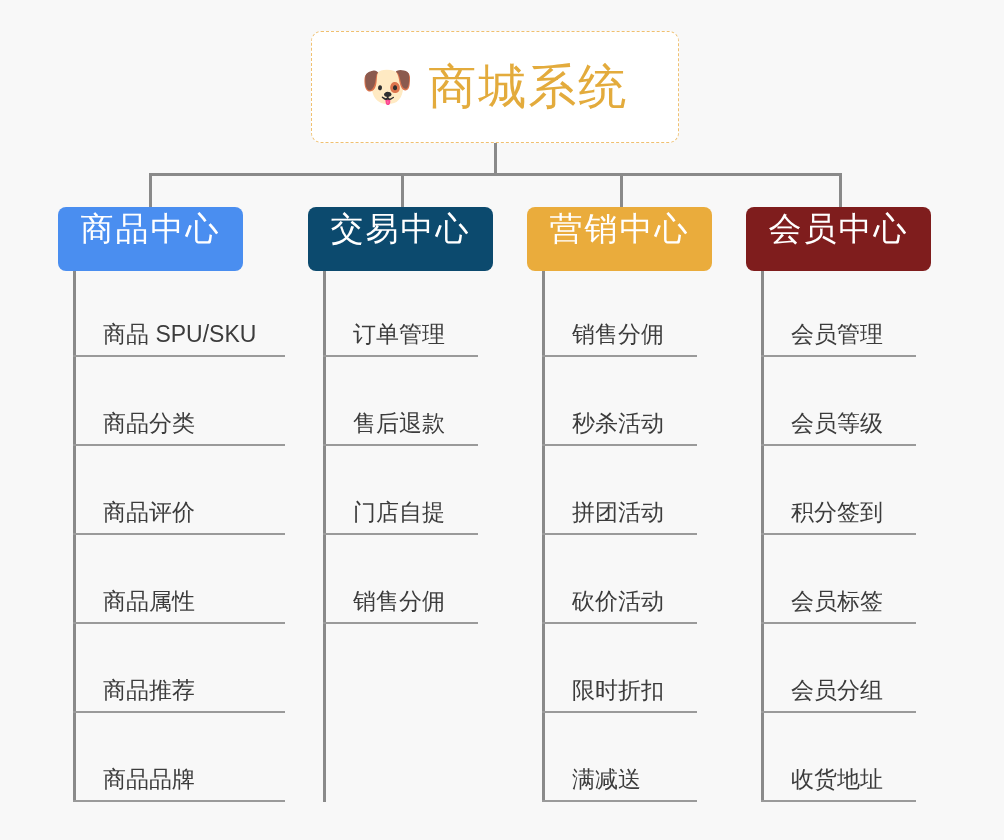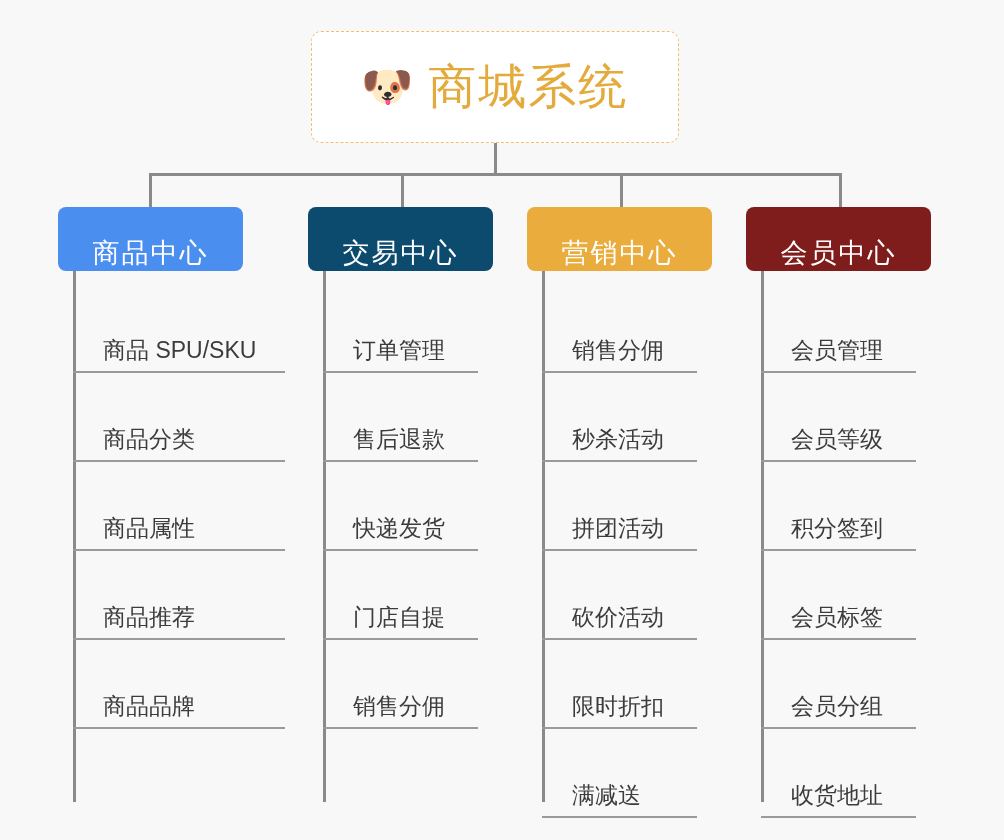--- a/index.html
+++ b/index.html
@@ -73,40 +73,40 @@
 
   
   .branch {
     position: absolute;
     top: 207px;
   }
   .branch-header {
     height: 64px;
     border-radius: 8px;
     display: flex;
-    align-items: flex-end;
+    align-items: flex-start;
     justify-content: center;
     color: #ffffff;
-    font-size: 27px;
+    font-size: 33px;
     letter-spacing: 2px;
     box-sizing: border-box;
   }
 
   
   .spine {
     position: absolute;
     top: 64px;
     left: 15px;
     width: 3px;
     background: #8a8a8a;
   }
 
   .leaves {
     position: relative;
-    margin-top: 16px;
+    margin-top: 0;
   }
   .leaf {
     position: relative;
     height: 89px;
     box-sizing: border-box;
   }
   .leaf-label {
     position: absolute;
     left: 45px;
     bottom: 10px;
@@ -144,20 +144,24 @@
         <div class="leaves">
           <div class="leaf">
             <span class="leaf-label">商品 SPU/SKU</span>
             <div class="leaf-underline" style="width: 212px;"></div>
           </div>
           <div class="leaf">
             <span class="leaf-label">商品分类</span>
             <div class="leaf-underline" style="width: 212px;"></div>
           </div>
           <div class="leaf">
+            <span class="leaf-label">商品评价</span>
+            <div class="leaf-underline" style="width: 212px;"></div>
+          </div>
+          <div class="leaf">
             <span class="leaf-label">商品属性</span>
             <div class="leaf-underline" style="width: 212px;"></div>
           </div>
           <div class="leaf">
             <span class="leaf-label">商品推荐</span>
             <div class="leaf-underline" style="width: 212px;"></div>
           </div>
           <div class="leaf">
             <span class="leaf-label">商品品牌</span>
             <div class="leaf-underline" style="width: 212px;"></div>
@@ -169,24 +173,20 @@
           <span>交易中心</span>
         </div>
         <div class="spine" style="height: 531px;"></div>
         <div class="leaves">
           <div class="leaf">
             <span class="leaf-label">订单管理</span>
             <div class="leaf-underline" style="width: 155px;"></div>
           </div>
           <div class="leaf">
             <span class="leaf-label">售后退款</span>
-            <div class="leaf-underline" style="width: 155px;"></div>
-          </div>
-          <div class="leaf">
-            <span class="leaf-label">快递发货</span>
             <div class="leaf-underline" style="width: 155px;"></div>
           </div>
           <div class="leaf">
             <span class="leaf-label">门店自提</span>
             <div class="leaf-underline" style="width: 155px;"></div>
           </div>
           <div class="leaf">
             <span class="leaf-label">销售分佣</span>
             <div class="leaf-underline" style="width: 155px;"></div>
           </div>

